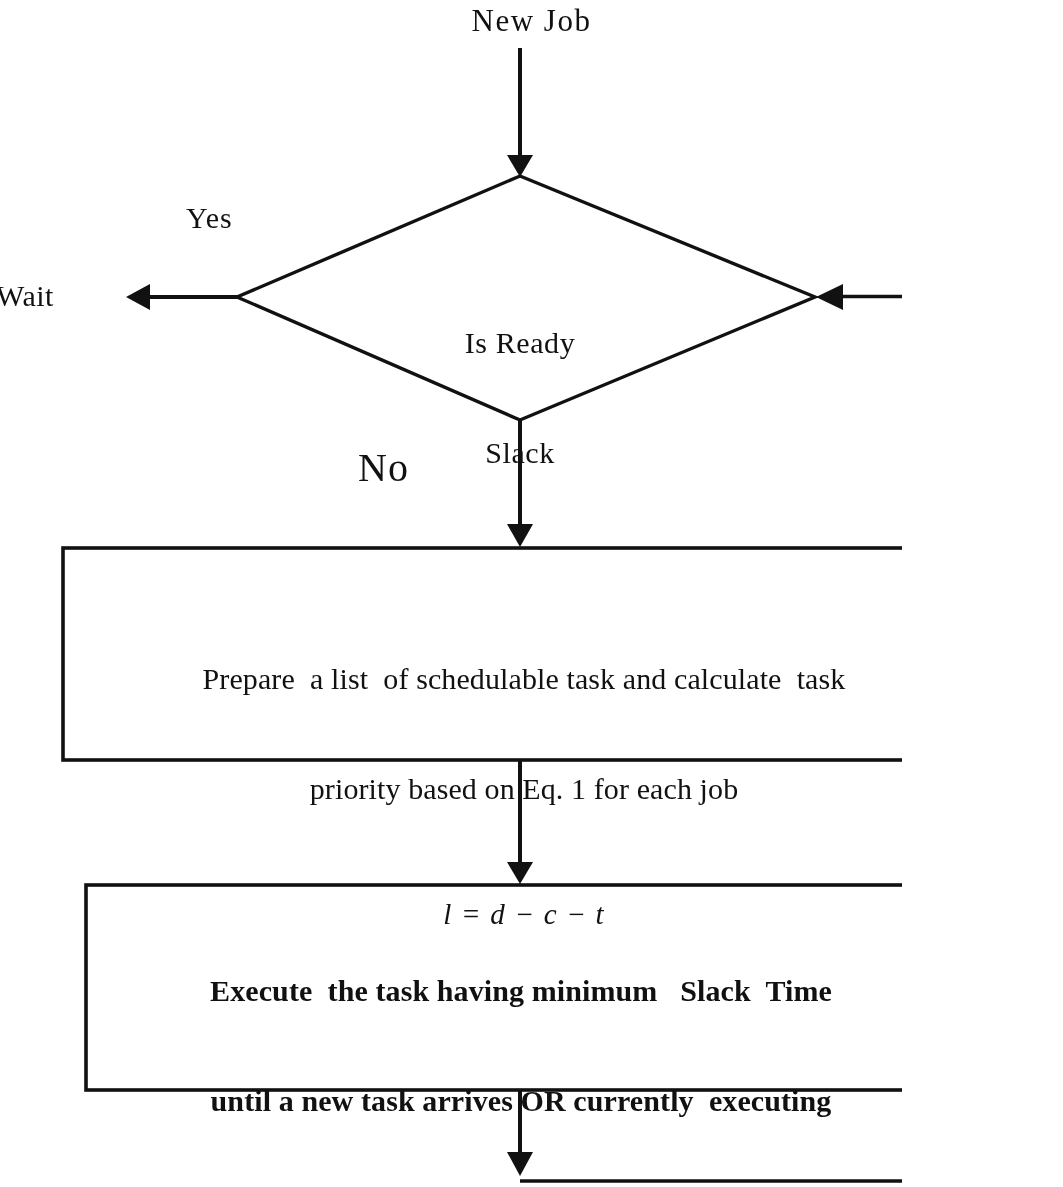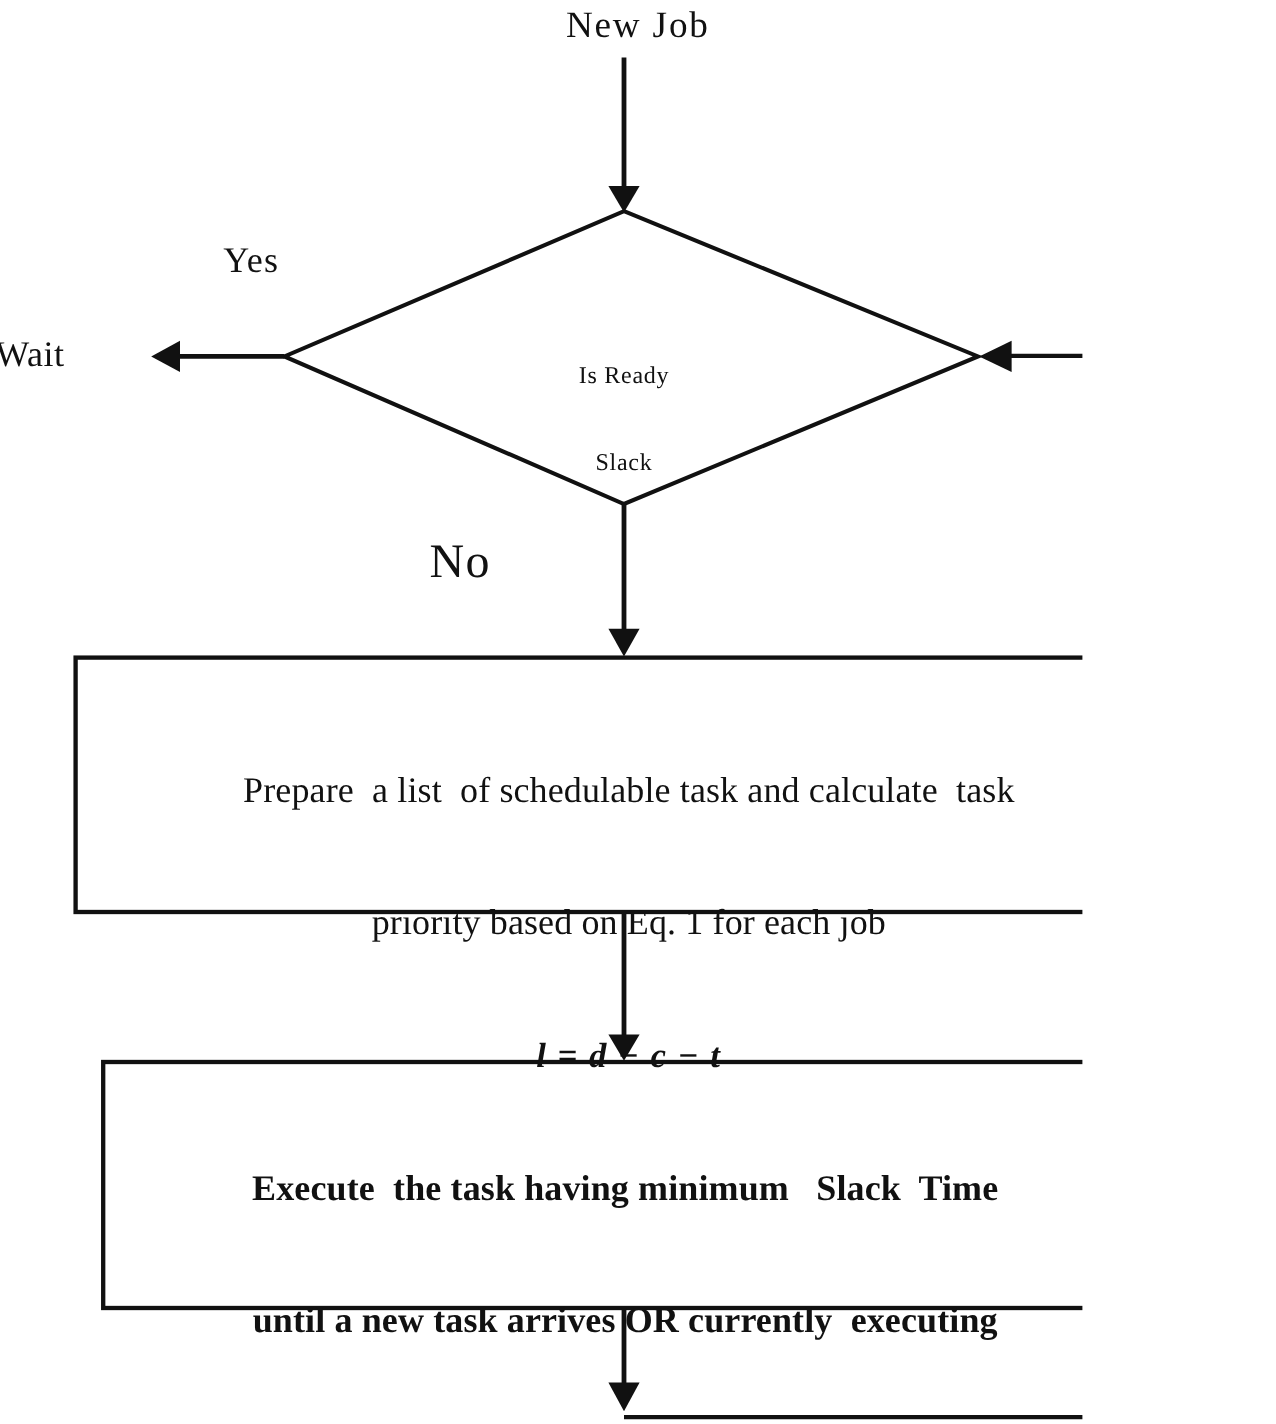--- a/index.html
+++ b/index.html
@@ -54,43 +54,43 @@
   #no-label {
     left: 358px;
     top: 444px;
     font-size: 40px;
     letter-spacing: 1px;
   }
   #decision-text {
     left: 330px;
     top: 252px;
     width: 380px;
-    font-size: 20px;
+    font-size: 30px;
     letter-spacing: 0.6px;
   }
   #decision-text .dl {
     display: block;
   }
   #box1-text {
     left: 68px;
-    top: 568px;
+    top: 588px;
     width: 912px;
     font-size: 30px;
     letter-spacing: 0.1px;
   }
   #box1-text .bl {
     display: block;
   }
   #box1-text .eq {
     display: block;
-    font-weight: bold;
+    font-weight: normal;
     font-style: italic;
     font-size: 29px;
     letter-spacing: 1.2px;
-    margin-top: 2px;
+    margin-top: 16px;
   }
   #box2-text {
     left: 92px;
     top: 900px;
     width: 858px;
     font-size: 30px;
     font-weight: bold;
     letter-spacing: 0.1px;
   }
   #box2-text .bl {

